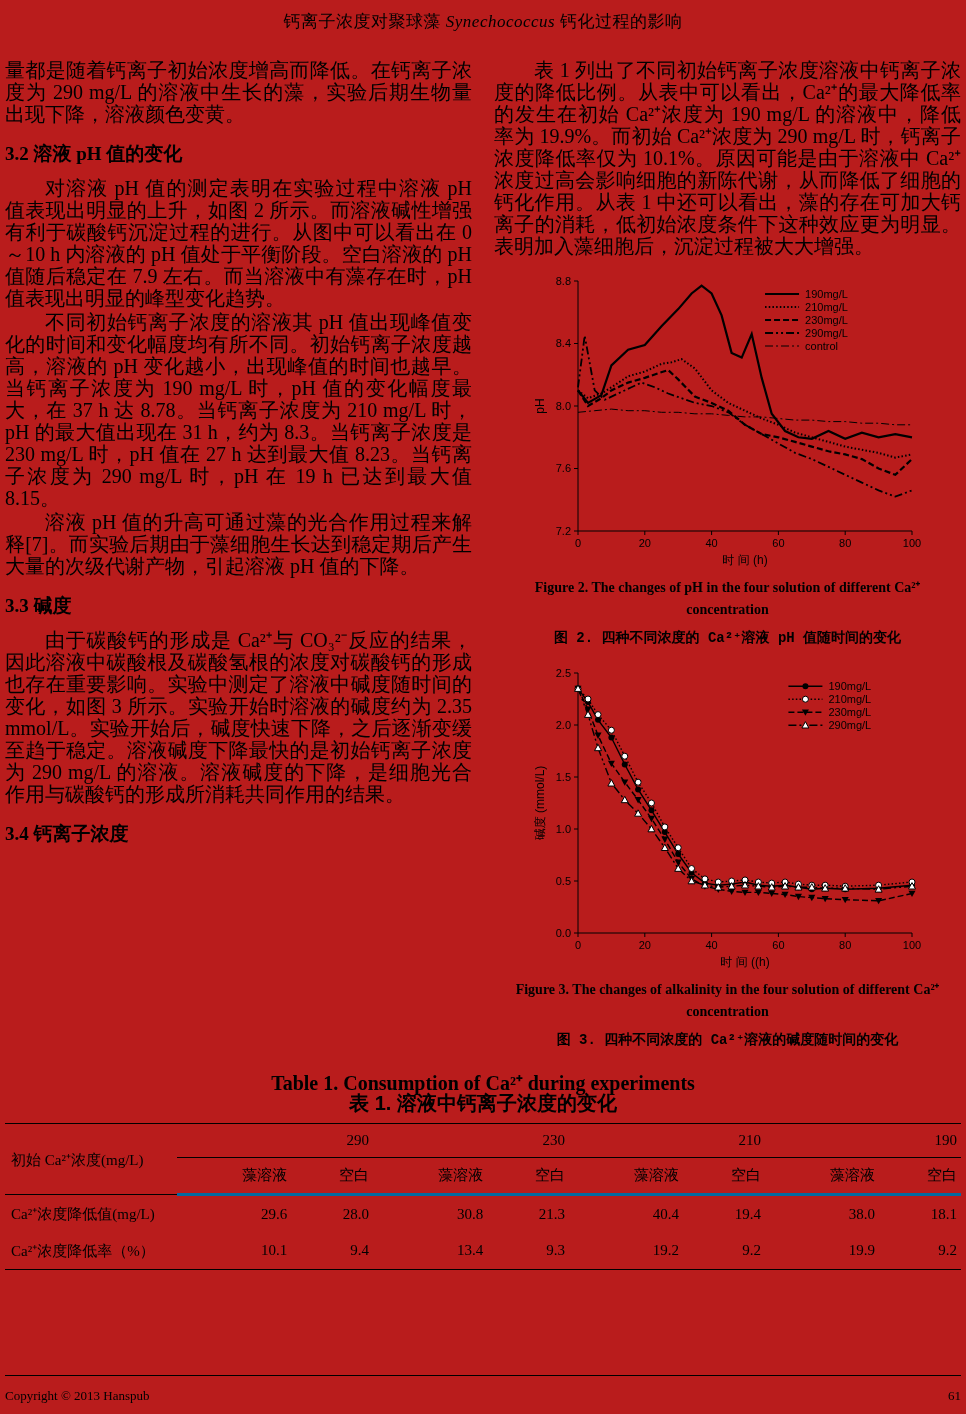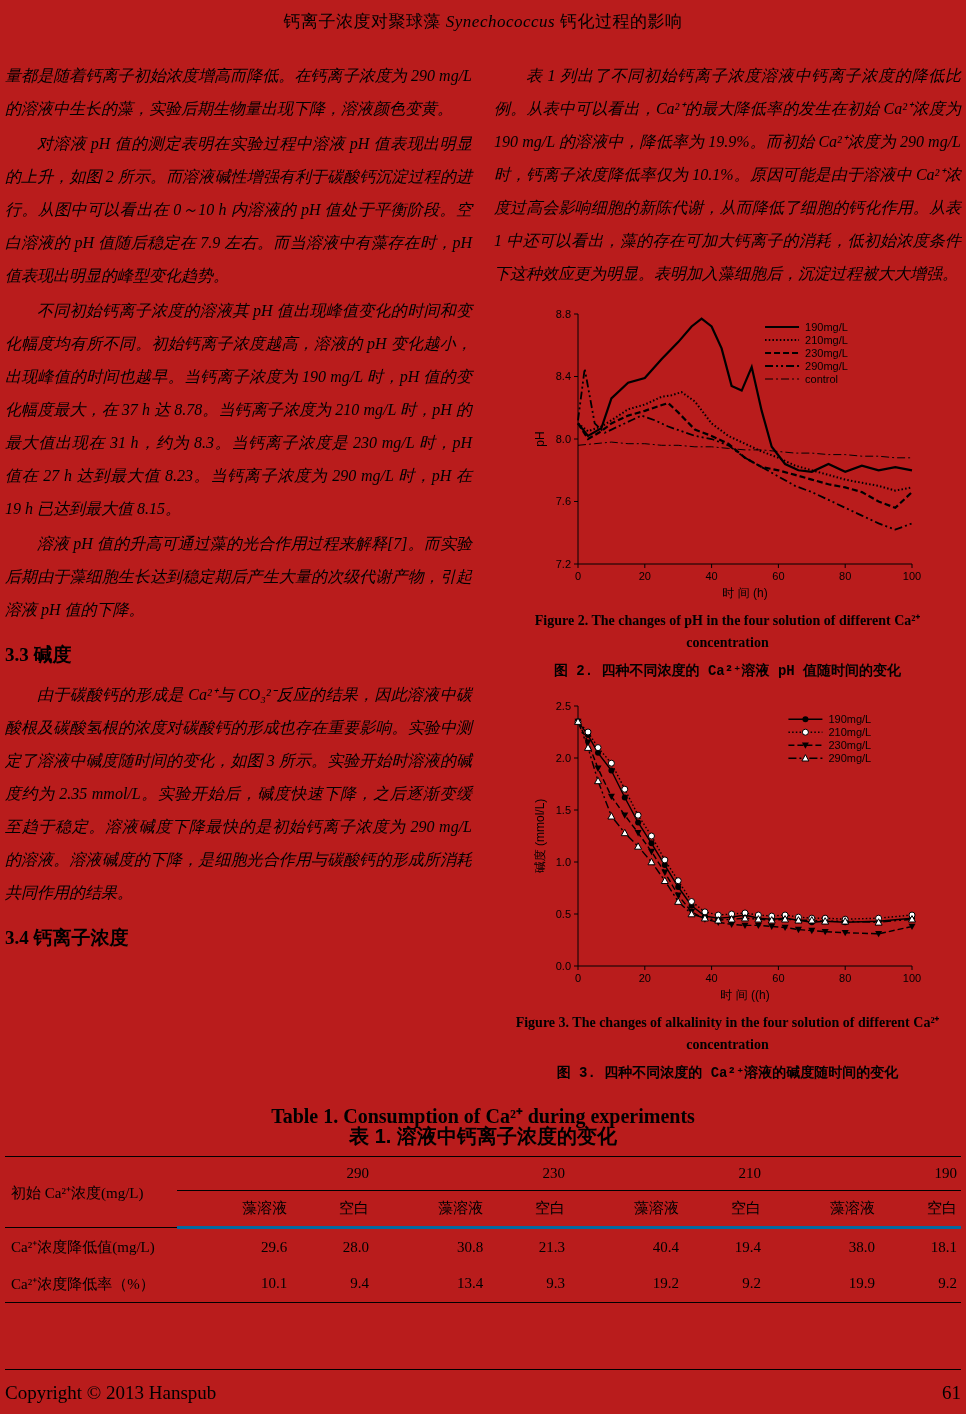--- a/index.html
+++ b/index.html
@@ -6,57 +6,58 @@
   html,body { margin:0; padding:0; background:#e8e8e8; }
   .page {
     position:relative; width:966px; height:1414px; margin:0 auto;
     background:#b91c1c; color:#000;
     font-family:"Liberation Serif", serif; overflow:hidden;
   }
   .header { text-align:center; padding-top:10px; font-size:17px; letter-spacing:0.5px; }
   .header .it { font-style:italic; }
   .columns { display:flex; gap:22px; padding:26px 5px 0 5px; }
   .col { width:467px; }
-  p.body { font-size:16px; line-height:33px; text-align:justify; margin:0 0 2px 0;font-style:italic; }
+  p.body { font-size:20px; line-height:22px; text-align:justify; margin:0 0 2px 0; }
   p.indent { text-indent:2em; }
   h3.sec { font-size:19px; margin:16px 0 10px 0; font-weight:bold; }
   .figure { margin-top:14px; text-align:center; }
   .caption { text-align:center; font-weight:bold; font-size:14px; line-height:22px; margin-top:4px; }
   .caption.zh { font-family:Liberation Mono, monospace; font-size:14px; margin-top:6px; }
   svg text { font-family:"Liberation Sans", sans-serif; fill:#000; }
   .table-section { margin-top:22px; padding:0 5px; }
   .tbl-caption { text-align:center; font-weight:bold; font-size:20px; line-height:20px; }
   .tbl-caption.zh { font-family:"Liberation Sans", sans-serif; }
   table.data { border-collapse:collapse; width:100%; margin-top:10px; font-size:15px; }
   table.data th, table.data td { padding:8px 4px; font-weight:normal; text-align:right; }
   table.data .corner, table.data .rowlabel { text-align:left; width:172px; padding-left:6px;margin-left:10px; }
   table.data thead tr.grp-row th { border-top:1.6px solid #000; }
   table.data th.grp { border-bottom:1px solid #000; }
   table.data .corner { border-top:1.6px solid #000; border-bottom:1px solid #000; }
   table.data tr.sub th { border-bottom:3px solid #0369a1; }
   table.data tbody tr:last-child td { border-bottom:1.6px solid #000; }
   .footer {
     position:absolute; left:5px; right:5px; bottom:10px;
     border-top:1px solid #000; padding-top:12px;
-    display:flex; justify-content:space-between; font-size:19px;
+    display:flex; justify-content:space-between; font-size:13px;
   }
 </style>
 </head>
 <body>
 
 <div class="page">
 
   <div class="header">
     <span>钙离子浓度对聚球藻 </span><span class="it">Synechococcus</span><span> 钙化过程的影响</span>
   </div>
 
   <div class="columns">
 
     <div class="col">
       <p class="body">量都是随着钙离子初始浓度增高而降低。在钙离子浓度为 290 mg/L 的溶液中生长的藻，实验后期生物量出现下降，溶液颜色变黄。</p>
+      <h3 class="sec">3.2  溶液 pH 值的变化</h3>
       <p class="body indent">对溶液 pH 值的测定表明在实验过程中溶液 pH 值表现出明显的上升，如图 2 所示。而溶液碱性增强有利于碳酸钙沉淀过程的进行。从图中可以看出在 0～10 h 内溶液的 pH 值处于平衡阶段。空白溶液的 pH 值随后稳定在 7.9 左右。而当溶液中有藻存在时，pH 值表现出明显的峰型变化趋势。</p>
       <p class="body indent">不同初始钙离子浓度的溶液其 pH 值出现峰值变化的时间和变化幅度均有所不同。初始钙离子浓度越高，溶液的 pH 变化越小，出现峰值的时间也越早。当钙离子浓度为 190 mg/L 时，pH 值的变化幅度最大，在 37 h 达 8.78。当钙离子浓度为 210 mg/L 时，pH 的最大值出现在 31 h，约为 8.3。当钙离子浓度是 230 mg/L 时，pH 值在 27 h 达到最大值 8.23。当钙离子浓度为 290 mg/L 时，pH 在 19 h 已达到最大值 8.15。</p>
       <p class="body indent">溶液 pH 值的升高可通过藻的光合作用过程来解释[7]。而实验后期由于藻细胞生长达到稳定期后产生大量的次级代谢产物，引起溶液 pH 值的下降。</p>
       <h3 class="sec">3.3  碱度</h3>
       <p class="body indent">由于碳酸钙的形成是 Ca²⁺与 CO₃²⁻反应的结果，因此溶液中碳酸根及碳酸氢根的浓度对碳酸钙的形成也存在重要影响。实验中测定了溶液中碱度随时间的变化，如图 3 所示。实验开始时溶液的碱度约为 2.35 mmol/L。实验开始后，碱度快速下降，之后逐渐变缓至趋于稳定。溶液碱度下降最快的是初始钙离子浓度为 290 mg/L 的溶液。溶液碱度的下降，是细胞光合作用与碳酸钙的形成所消耗共同作用的结果。</p>
       <h3 class="sec">3.4  钙离子浓度</h3>
     </div>
 
     <div class="col">
       <p class="body indent">表 1 列出了不同初始钙离子浓度溶液中钙离子浓度的降低比例。从表中可以看出，Ca²⁺的最大降低率的发生在初始 Ca²⁺浓度为 190 mg/L 的溶液中，降低率为 19.9%。而初始 Ca²⁺浓度为 290 mg/L 时，钙离子浓度降低率仅为 10.1%。原因可能是由于溶液中 Ca²⁺浓度过高会影响细胞的新陈代谢，从而降低了细胞的钙化作用。从表 1 中还可以看出，藻的存在可加大钙离子的消耗，低初始浓度条件下这种效应更为明显。表明加入藻细胞后，沉淀过程被大大增强。</p>

